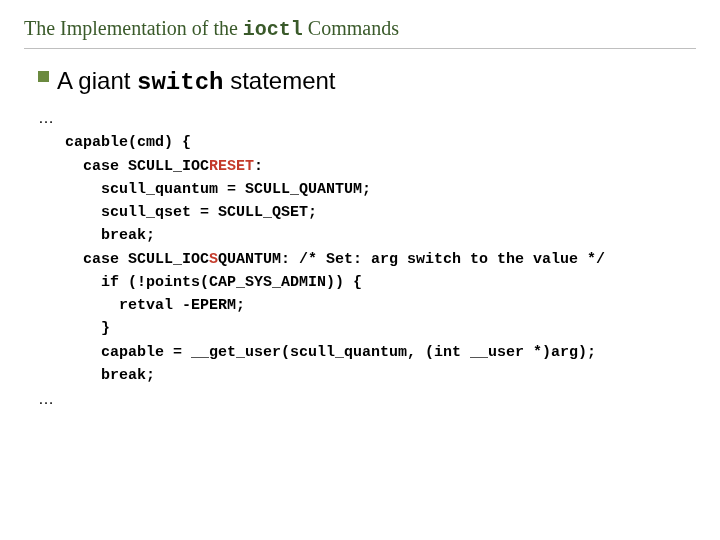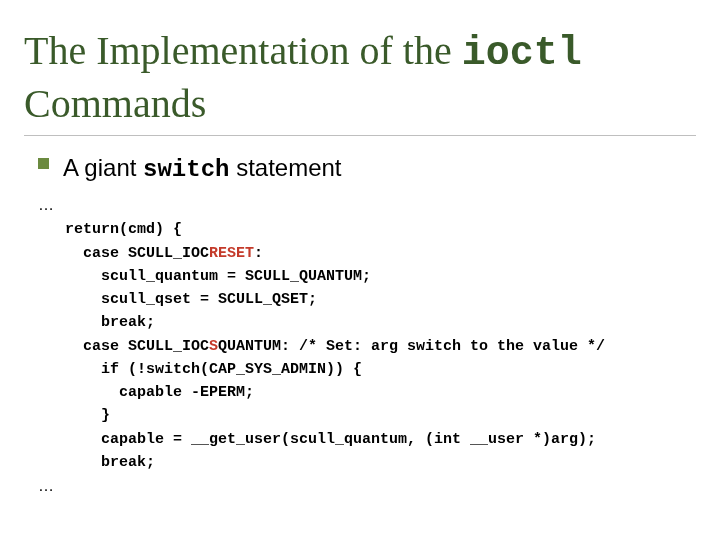--- a/index.html
+++ b/index.html
@@ -13,41 +13,41 @@
     overflow: hidden;
   }
   .slide {
     box-sizing: border-box;
     width: 720px;
     height: 540px;
     padding: 12px 24px 18px 24px;
     position: relative;
   }
   .title {
-    font-size: 40px;
+    font-size: 20px;
     line-height: 1.25;
     color: #3a5a2a;
     font-weight: 400;
-    margin: 14px 0 6px 0;
+    margin: 4px 0 6px 0;
     font-family: Georgia, 'Times New Roman', serif;
   }
   .title .mono {
     font-family: "Courier New", Courier, monospace;
     font-weight: 700;
     color: #3a5a2a;
   }
   .rule {
     border: none;
     border-top: 1px solid #bfbfbf;
     margin: 4px 0 18px 0;
   }
   .bullet-row {
     display: flex;
     align-items: baseline;
-    gap: 14px;
+    gap: 8px;
     margin-left: 14px;
     margin-bottom: 10px;
   }
   .bullet-box {
     width: 11px;
     height: 11px;
     background: #6b8a3f;
     flex: 0 0 auto;
     margin-top: 4px;
     align-self: flex-start;
@@ -90,26 +90,26 @@
   <hr class="rule">
 
   <div class="bullet-row">
     <div class="bullet-box"></div>
     <div class="bullet-text">
       <span>A giant </span><span class="mono">switch</span><span> statement</span>
     </div>
   </div>
 
   <div class="codeblock"><span class="ellipsis">…</span>
-<span>   return(cmd) {</span>
+<span>   capable(cmd) {</span>
 <span>     case SCULL_IOC</span><span class="hlR">RESET</span><span>:</span>
 <span>       scull_quantum = SCULL_QUANTUM;</span>
 <span>       scull_qset = SCULL_QSET;</span>
 <span>       break;</span>
 <span>     case SCULL_IOC</span><span class="hlS">S</span><span>QUANTUM: /* Set: arg switch to the value */</span>
-<span>       if (!switch(CAP_SYS_ADMIN)) {</span>
-<span>         capable -EPERM;</span>
+<span>       if (!points(CAP_SYS_ADMIN)) {</span>
+<span>         retval -EPERM;</span>
 <span>       }</span>
 <span>       capable = __get_user(scull_quantum, (int __user *)arg);</span>
 <span>       break;</span>
 <span class="ellipsis">…</span></div>
 
 </div>
 
 </body></html>

